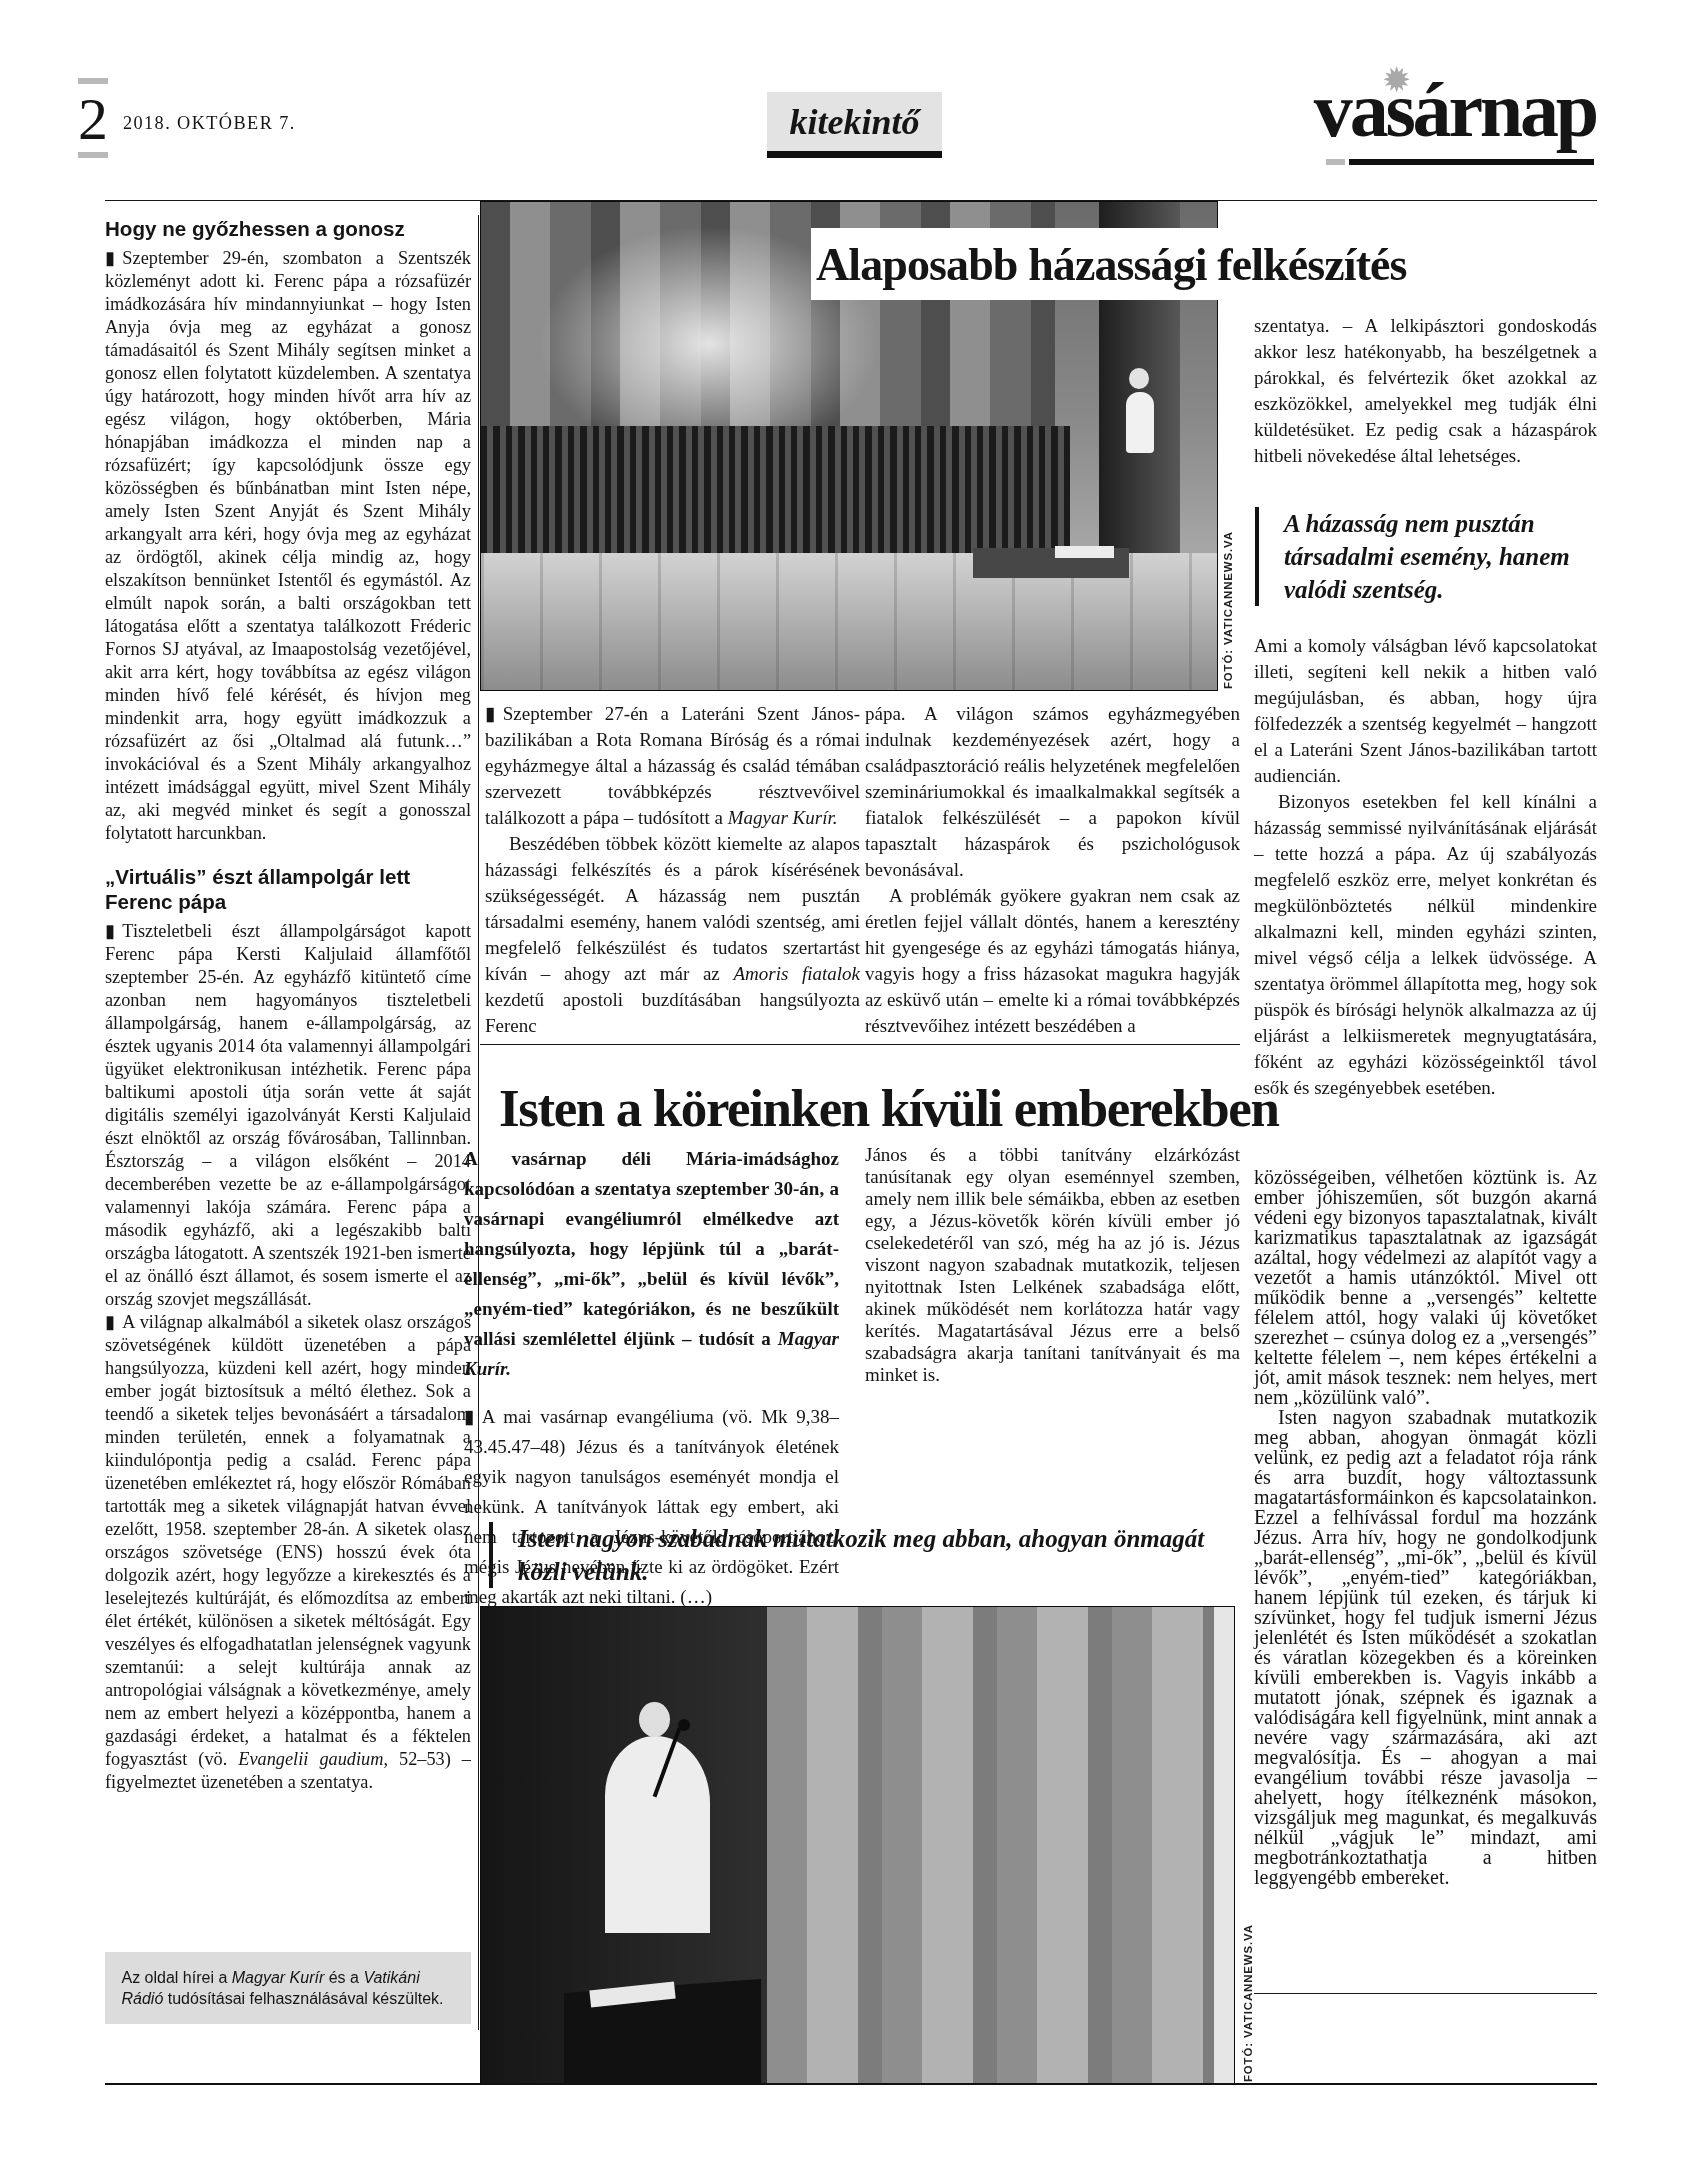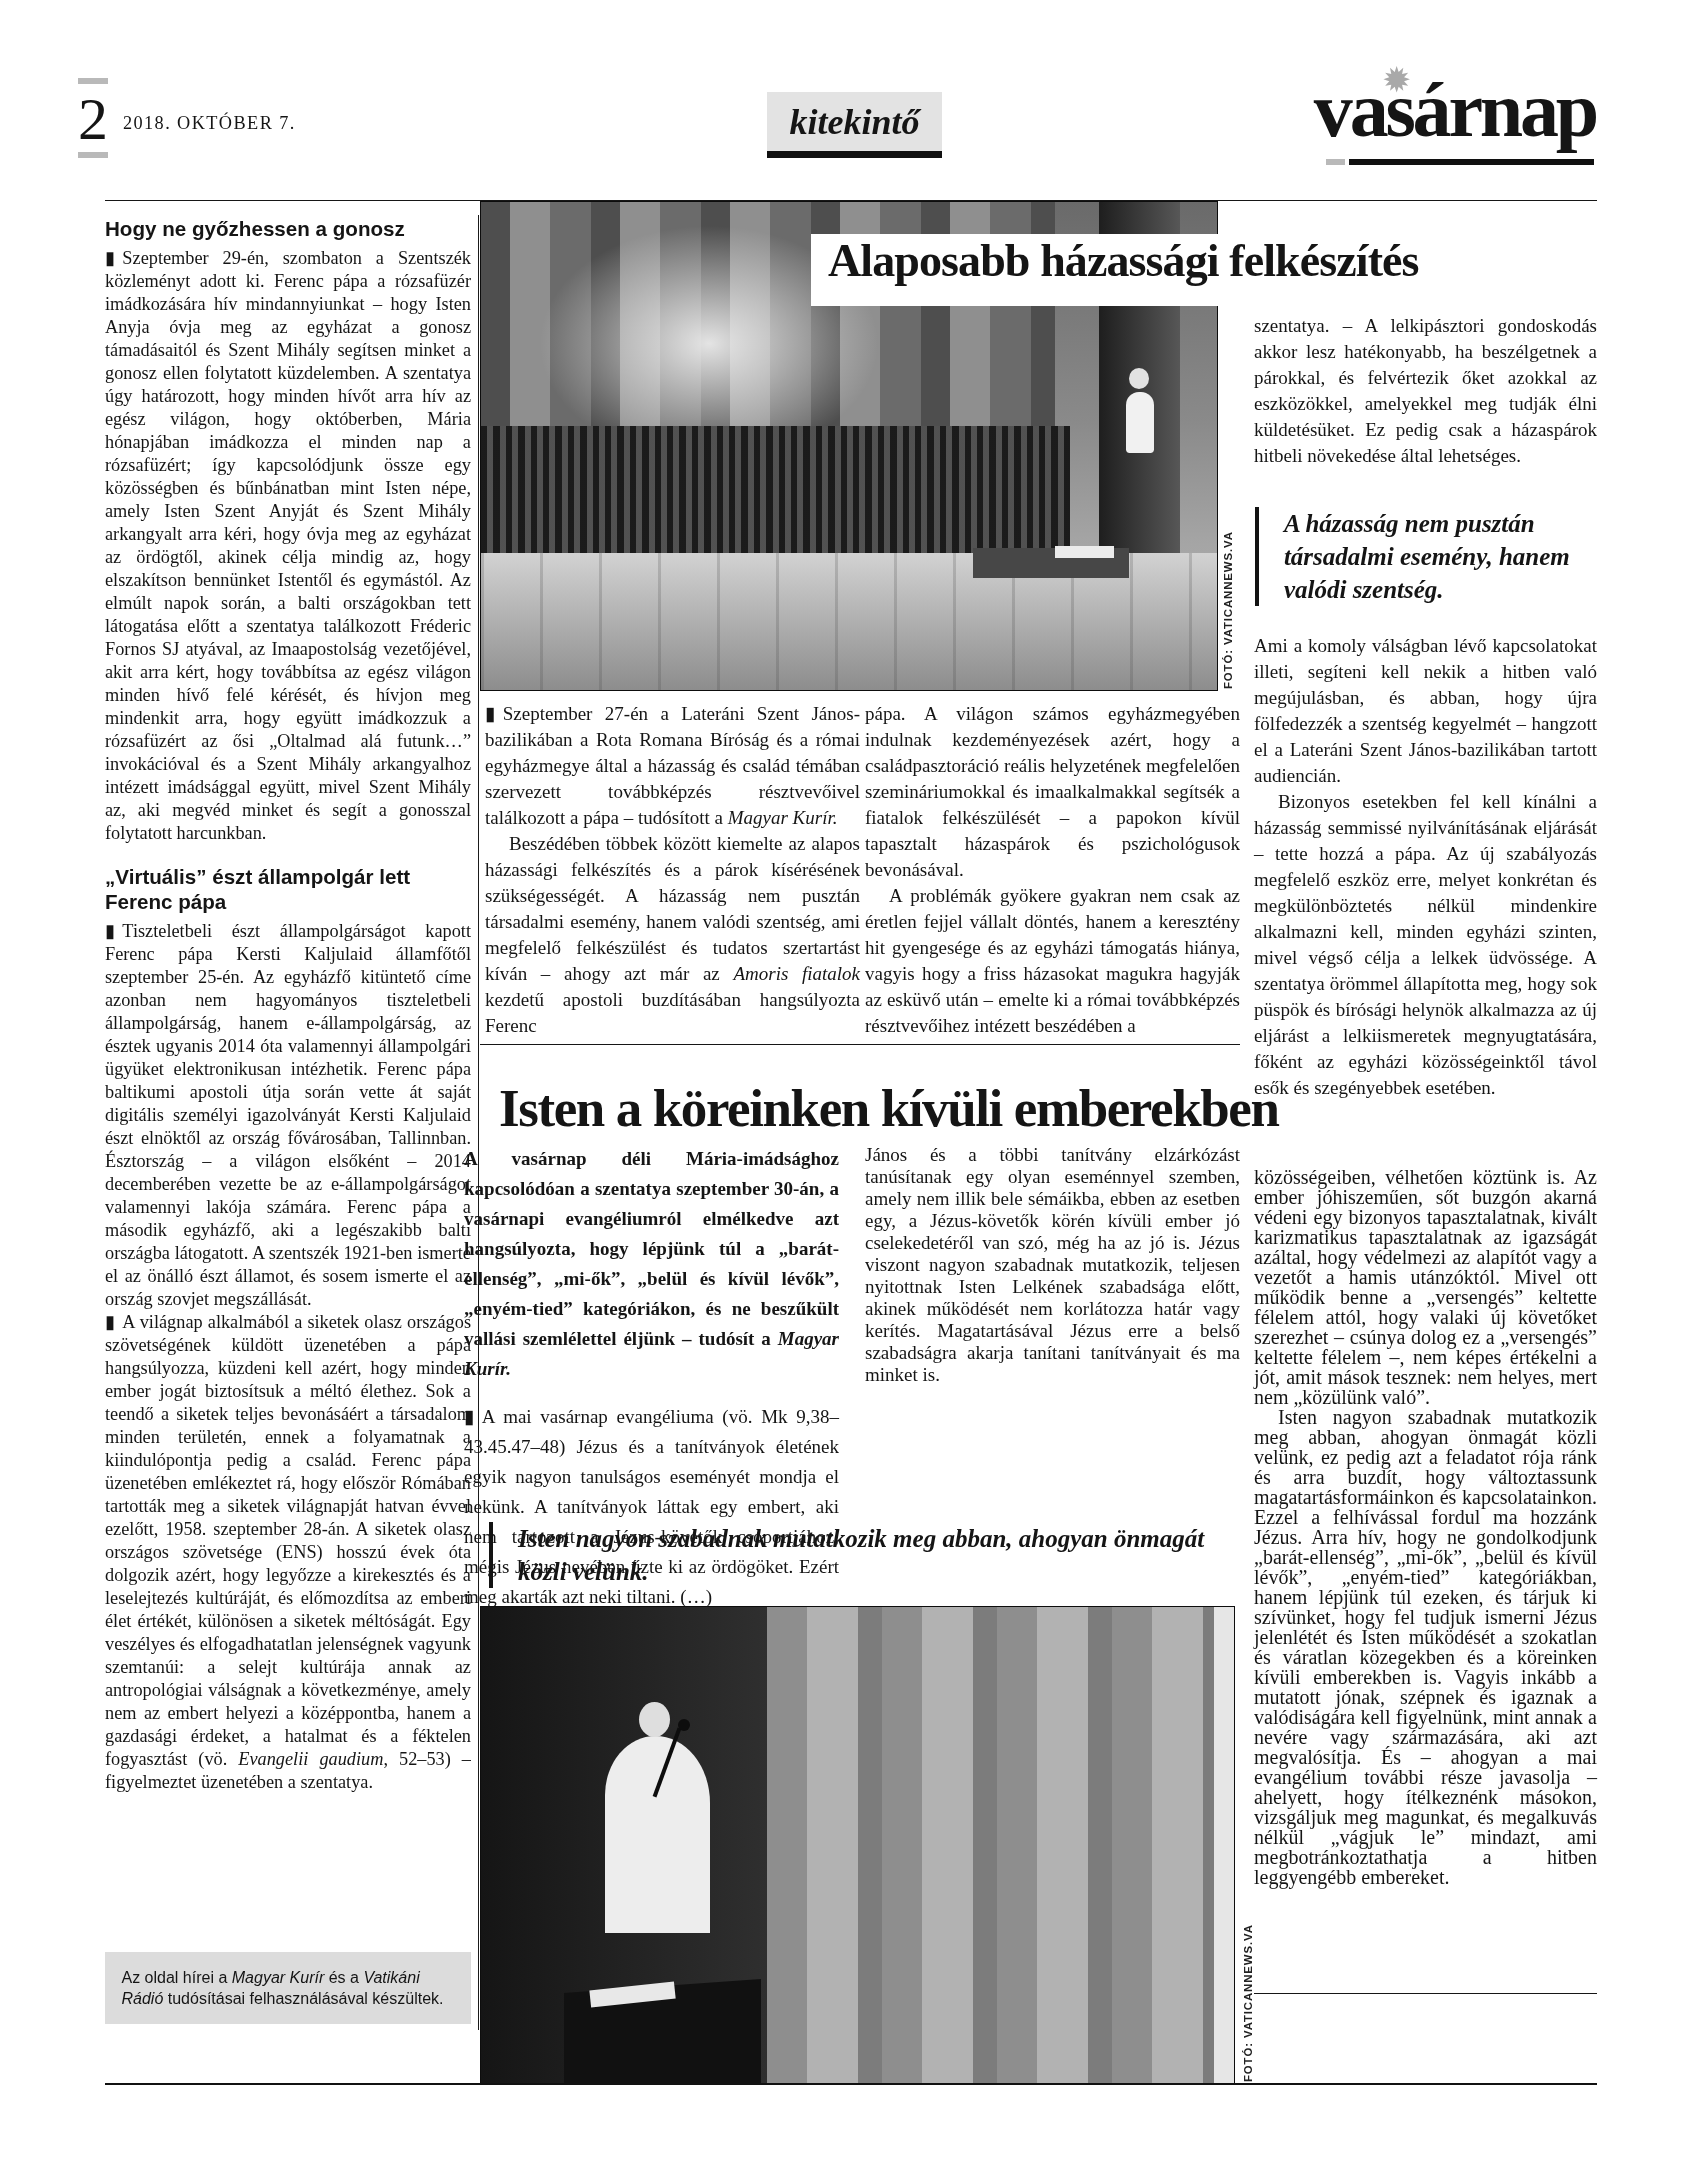--- a/index.html
+++ b/index.html
@@ -60,22 +60,22 @@
       border-radius:48% 52% 0 0 / 30% 34% 0 0;}
   .ph2-mic{left:24.5%;top:25%;width:4.1px;height:73px;background:#0d0d0d;transform:rotate(20deg);}
   .ph2-michead{left:26.2%;top:23.5%;width:12px;height:12px;border-radius:50%;background:#0d0d0d;}
   .ph2-lectern{left:11%;bottom:-2%;width:197px;height:108px;background:#111111;transform:skewY(-4deg);}
   .ph2-paper{left:14.5%;bottom:17%;width:85px;height:16.5px;background:#e8e8e8;transform:rotate(-6deg);}
   .credit{position:absolute;transform-origin:0 0;transform:rotate(-90deg);white-space:nowrap;
       font-family:"Liberation Sans",sans-serif;font-weight:bold;font-size:11.4px;letter-spacing:0.9px;color:#222;}
   .credit1{left:1222px;top:689px;width:215px;}
   .credit2{left:1242px;top:2082px;width:215px;}
   
-  .headline1{position:absolute;left:811px;top:234px;width:785px;height:72px;background:#ffffff;
-      display:flex;padding-left:17px;box-sizing:border-box;}
+  .headline1{position:absolute;left:811px;top:228px;width:785px;height:72px;background:#ffffff;
+      display:flex;align-items:center;padding-left:5px;box-sizing:border-box;}
   .headline1 span{font-size:46px;font-weight:bold;letter-spacing:-0.9px;white-space:nowrap;}
   .col{position:absolute;width:375px;font-size:19px;text-align:justify;}
   .col p{margin:0;}
   .col p.ind{text-indent:24px;}
   .a1a{left:485px;top:701px;line-height:26px;}
   .a1b{left:865px;top:701px;line-height:26px;}
   .a1c{left:1254px;top:313px;width:343px;line-height:26px;}
   .pullquote{border-left:4.1px solid #131313;padding-left:25px;font-style:italic;font-weight:bold;
       font-size:25px;line-height:33px;text-align:left;}
   .pq1{margin:38px 0 26.5px 0.9px;}

